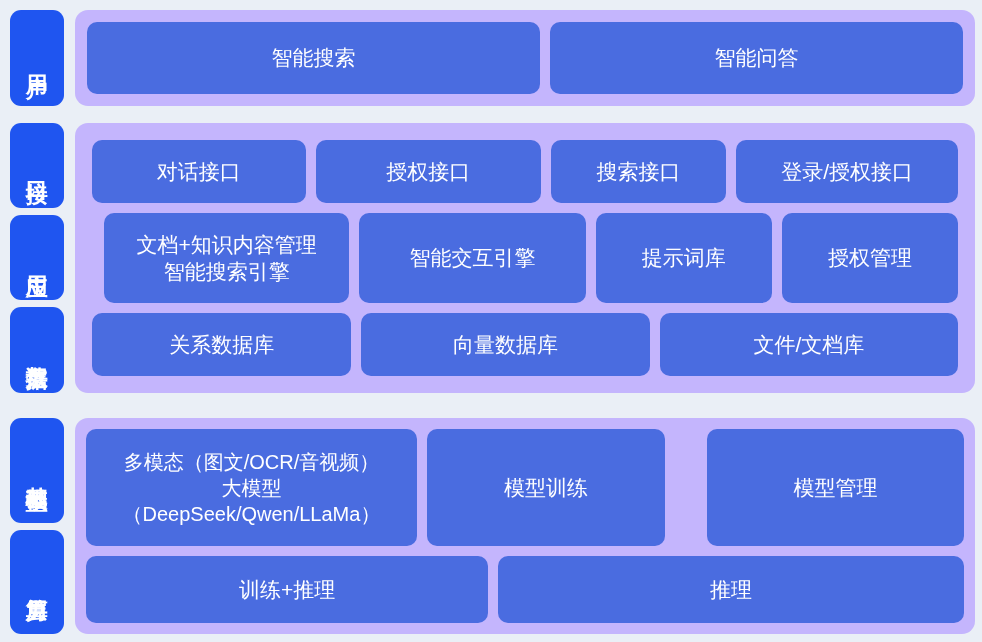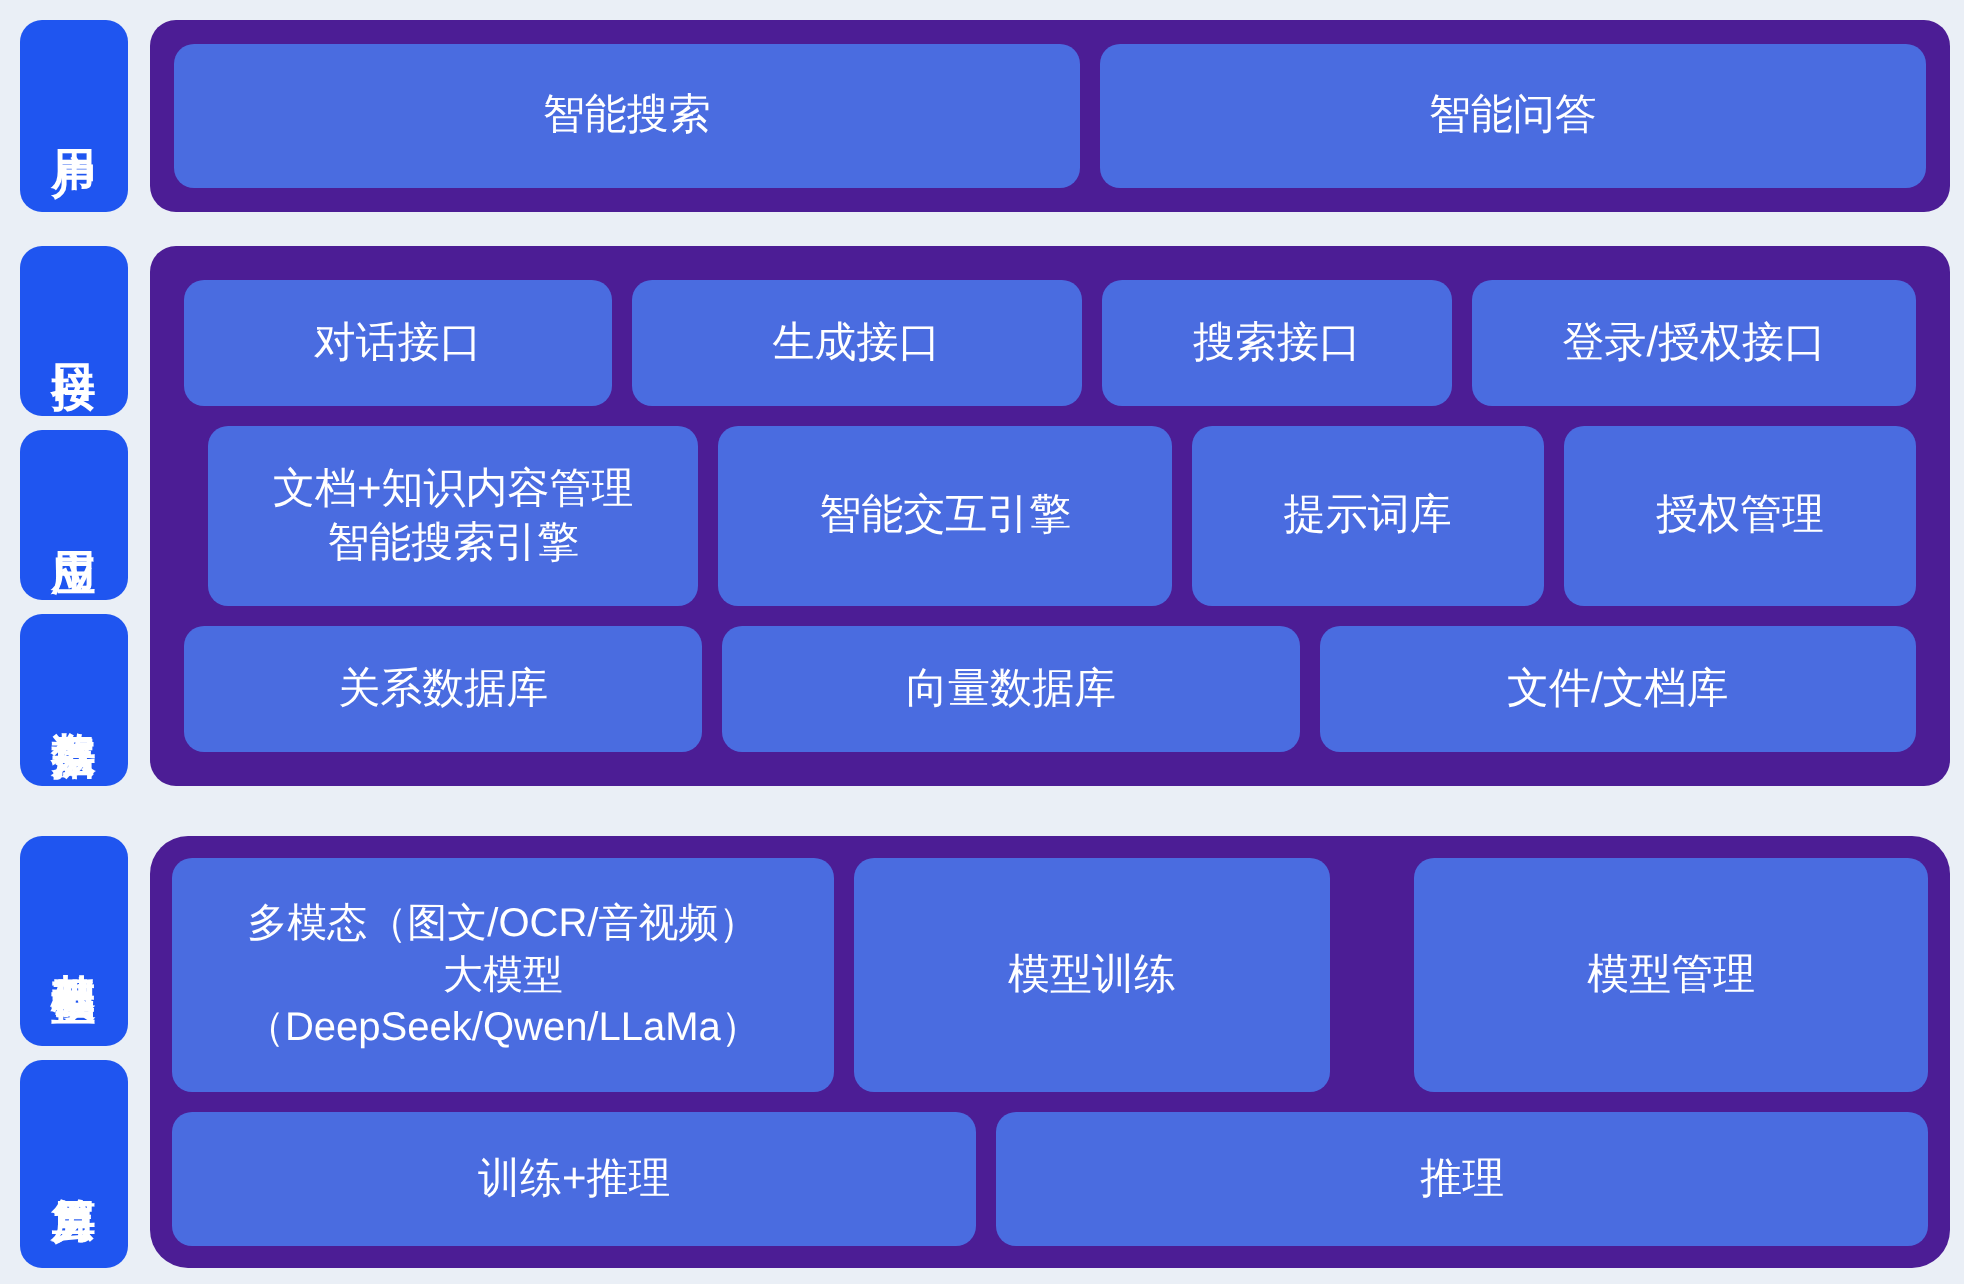--- a/index.html
+++ b/index.html
@@ -48,21 +48,21 @@
     font-size: 22px;
     font-weight: 700;
     line-height: 1.16;
     letter-spacing: 1px;
     white-space: nowrap;
   }
 
   
   .panel {
     flex: 1 1 auto;
-    background: #4c1d95;
+    background: #c4b5fd;
     border-radius: 13px;
     margin-left: 11px;
     padding: 11px;
     box-sizing: border-box;
     display: flex;
     flex-direction: column;
     gap: 10px;
   }
 
   .row {
@@ -90,21 +90,21 @@
   }
   .card.small-text { font-size: 20px; }
 
   
   #group-user      { left: 10px; top: 10px;  width: 965px; height: 96px; }
   #group-platform  { left: 10px; top: 123px; width: 965px; height: 270px; }
   #group-base      { left: 10px; top: 418px; width: 965px; height: 216px; }
 
   #group-user .panel    { padding: 12px; }
   #group-platform .panel{ padding: 17px; }
-  #group-base .panel    { padding: 11px; border-radius: 19px; }
+  #group-base .panel    { padding: 11px; }
 </style>
 </head>
 <body>
 
 <div class="group" id="group-user">
   <div class="rail">
       <div class="rail-tab">
         <span class="rail-text">用户</span>
       </div>
     </div>
@@ -124,21 +124,21 @@
       <div class="rail-tab">
         <span class="rail-text">应用</span>
       </div>
       <div class="rail-tab">
         <span class="rail-text">数据层</span>
       </div>
     </div>
   <div class="panel">
       <div class="row">
         <div class="card" style="flex-grow: 171; flex-basis: 0px;">对话接口</div>
-        <div class="card" style="flex-grow: 181; flex-basis: 0px;">生成接口</div>
+        <div class="card" style="flex-grow: 181; flex-basis: 0px;">授权接口</div>
         <div class="card" style="flex-grow: 138; flex-basis: 0px;">搜索接口</div>
         <div class="card" style="flex-grow: 178; flex-basis: 0px;">登录/授权接口</div>
       </div>
       <div class="row">
         <div class="card" style="flex-grow: 255; flex-basis: 0px; margin-left: 12px;">文档+知识内容管理
 智能搜索引擎</div>
         <div class="card" style="flex-grow: 234; flex-basis: 0px;">智能交互引擎</div>
         <div class="card" style="flex-grow: 178; flex-basis: 0px;">提示词库</div>
         <div class="card" style="flex-grow: 178; flex-basis: 0px;">授权管理</div>
       </div>

